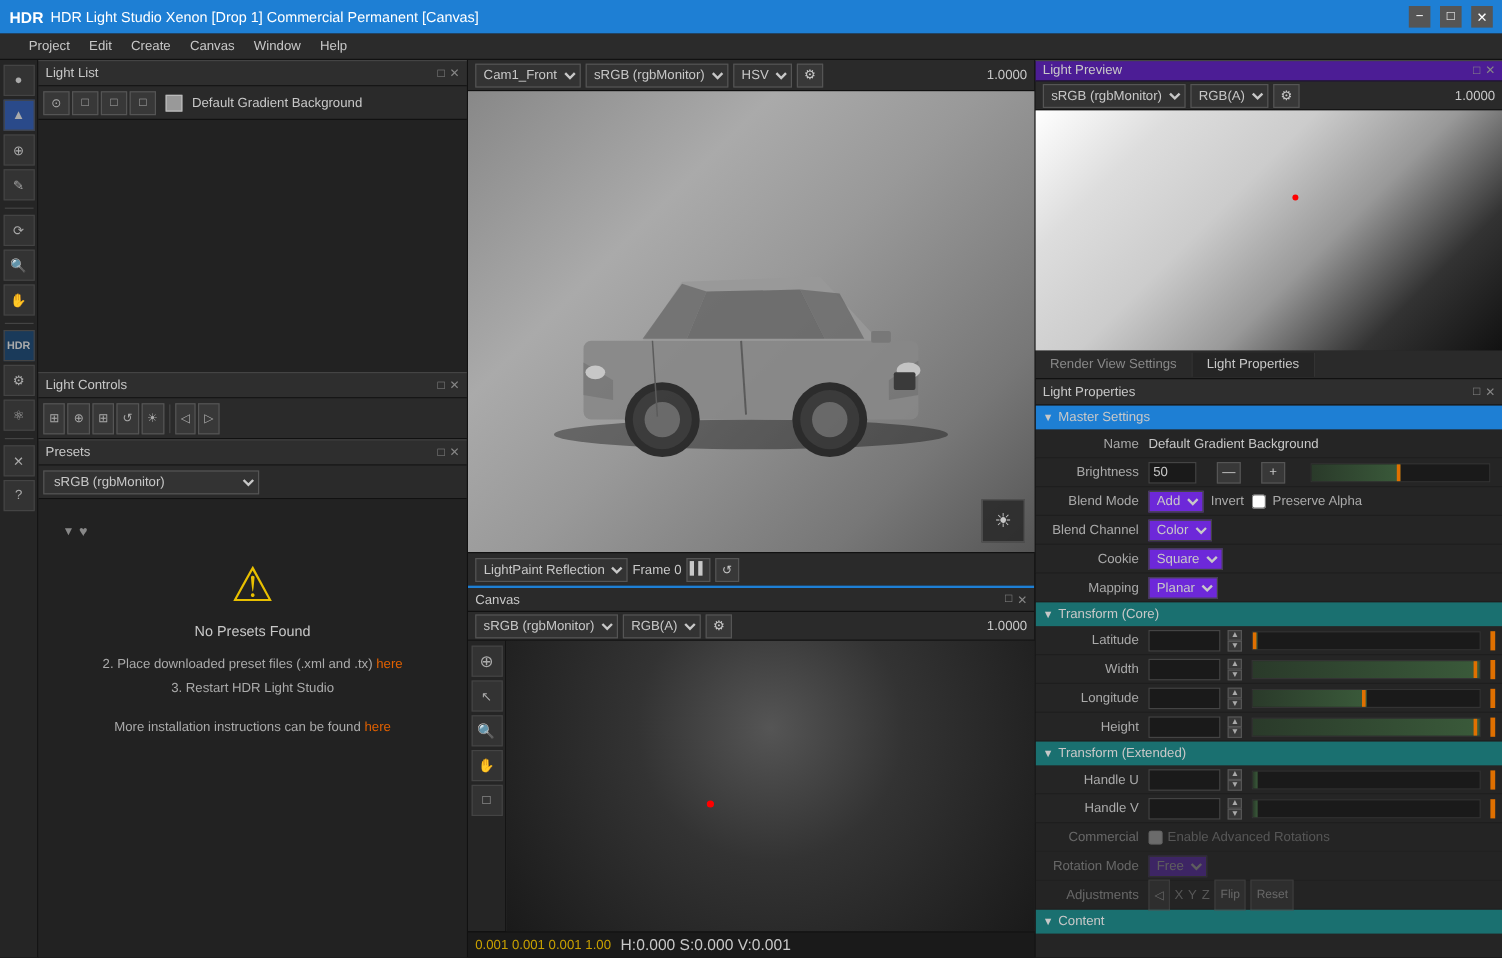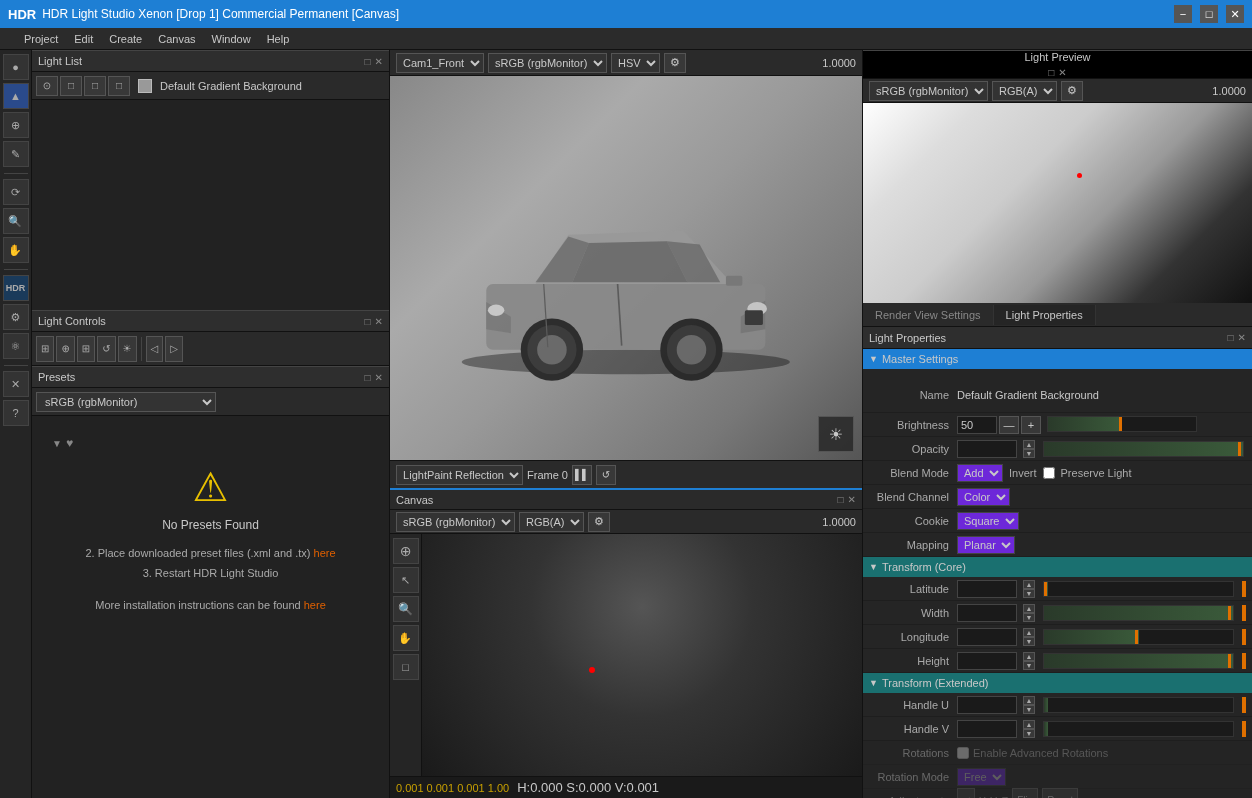--- a/index.html
+++ b/index.html
@@ -359,29 +359,28 @@
       border-left: 1px solid #111;
       display: flex;
       flex-direction: column;
     }
 
     
     #light-preview {
       flex: 0 0 auto;
     }
     #preview-header {
-      background: #000000;
-      height: 29px;
+      background: #4c1d95;
+      height: 18px;
       display: flex;
       align-items: center;
       justify-content: space-between;
       padding: 0 6px;
       border-bottom: 1px solid #111;
       border-top: 1px solid #444;
-      flex-direction: column;
     }
     .preview-toolbar {
       background: #2a2a2a;
       height: 24px;
       display: flex;
       align-items: center;
       padding: 0 6px;
       gap: 4px;
       border-bottom: 1px solid #111;
     }
@@ -483,21 +482,22 @@
       background: #383838;
       border: 1px solid #555;
       color: #aaa;
       cursor: pointer;
       display: flex; align-items: center; justify-content: center;
       font-size: 7px;
       line-height: 1;
     }
     .brightness-row {
       display: flex;
-      gap: 2px;
+      align-items: center;
+      gap: 17px;
     }
     .brightness-minus {
       width: 20px; height: 18px;
       background: #383838;
       border: 1px solid #555;
       color: #c8c8c8;
       cursor: pointer;
       display: flex; align-items: center; justify-content: center;
       font-size: 11px;
     }
@@ -580,25 +580,25 @@
       width: 3px;
       height: 100%;
       background: #e07000;
       position: absolute;
       right: 2px;
       top: 0;
     }
 
     .prop-row-name {
       display: flex;
+      align-items: center;
       height: 24px;
       padding: 0 4px;
       border-bottom: 1px solid #1e1e1e;
       background: #252525;
-      margin-top: 20px;
     }
   </style>
 </head>
 <body>
 
 <div id="titlebar">
   <div id="titlebar-left">
     <span style="font-weight:bold;font-size:13px;">HDR</span>
     <span>HDR Light Studio Xenon  [Drop 1]  Commercial Permanent  [Canvas]</span>
   </div>
@@ -876,44 +876,30 @@
           <input class="prop-input" style="width: 40px;" type="text" value="50">
           <button class="brightness-minus">—</button>
           <button class="brightness-plus">+</button>
           <div class="full-slider" style="width:150px;">
             <div class="full-slider-fill" style="width:50%;"></div>
             <div class="full-slider-handle" style="left:48%;right:auto;"></div>
           </div>
         </div>
       </div>
 
-      <div class="prop-row">
-        <span class="prop-label">Opacity</span>
-        <div class="prop-slider-container">
-          <input class="prop-input" type="text" style="">
-          <div class="prop-stepper">
-            <button class="step-btn">▲</button>
-            <button class="step-btn">▼</button>
-          </div>
-          <div class="full-slider">
-            <div class="full-slider-fill" style="width:100%;"></div>
-            <div class="full-slider-handle"></div>
-          </div>
-        </div>
-      </div>
 
       <div class="prop-row">
         <span class="prop-label">Blend Mode</span>
         <div class="blend-row">
           <select class="dropdown-select">
             <option>Add</option>
           </select>
           <span class="invert-label">Invert</span>
           <input type="checkbox" class="checkbox" style="">
-          <span class="preserve-label">Preserve Light</span>
+          <span class="preserve-label">Preserve Alpha</span>
         </div>
       </div>
 
       <div class="prop-row">
         <span class="prop-label">Blend Channel</span>
         <select class="dropdown-select">
           <option>Color</option>
         </select>
       </div>
 
@@ -1029,21 +1015,21 @@
             <button class="step-btn">▼</button>
           </div>
           <div class="full-slider">
             <div class="full-slider-fill" style="width:2%;"></div>
           </div>
           <div class="transform-handle"></div>
         </div>
       </div>
 
       <div class="prop-row" style="opacity:0.5;">
-        <span class="prop-label">Rotations</span>
+        <span class="prop-label">Commercial</span>
         <input type="checkbox" class="checkbox" disabled="" style="">
         <span style="color:#888;font-size:11px;margin-left:4px;">Enable Advanced Rotations</span>
       </div>
 
       <div class="prop-row" style="opacity:0.5;">
         <span class="prop-label">Rotation Mode</span>
         <select class="dropdown-select" disabled="">
           <option>Free</option>
         </select>
       </div>

